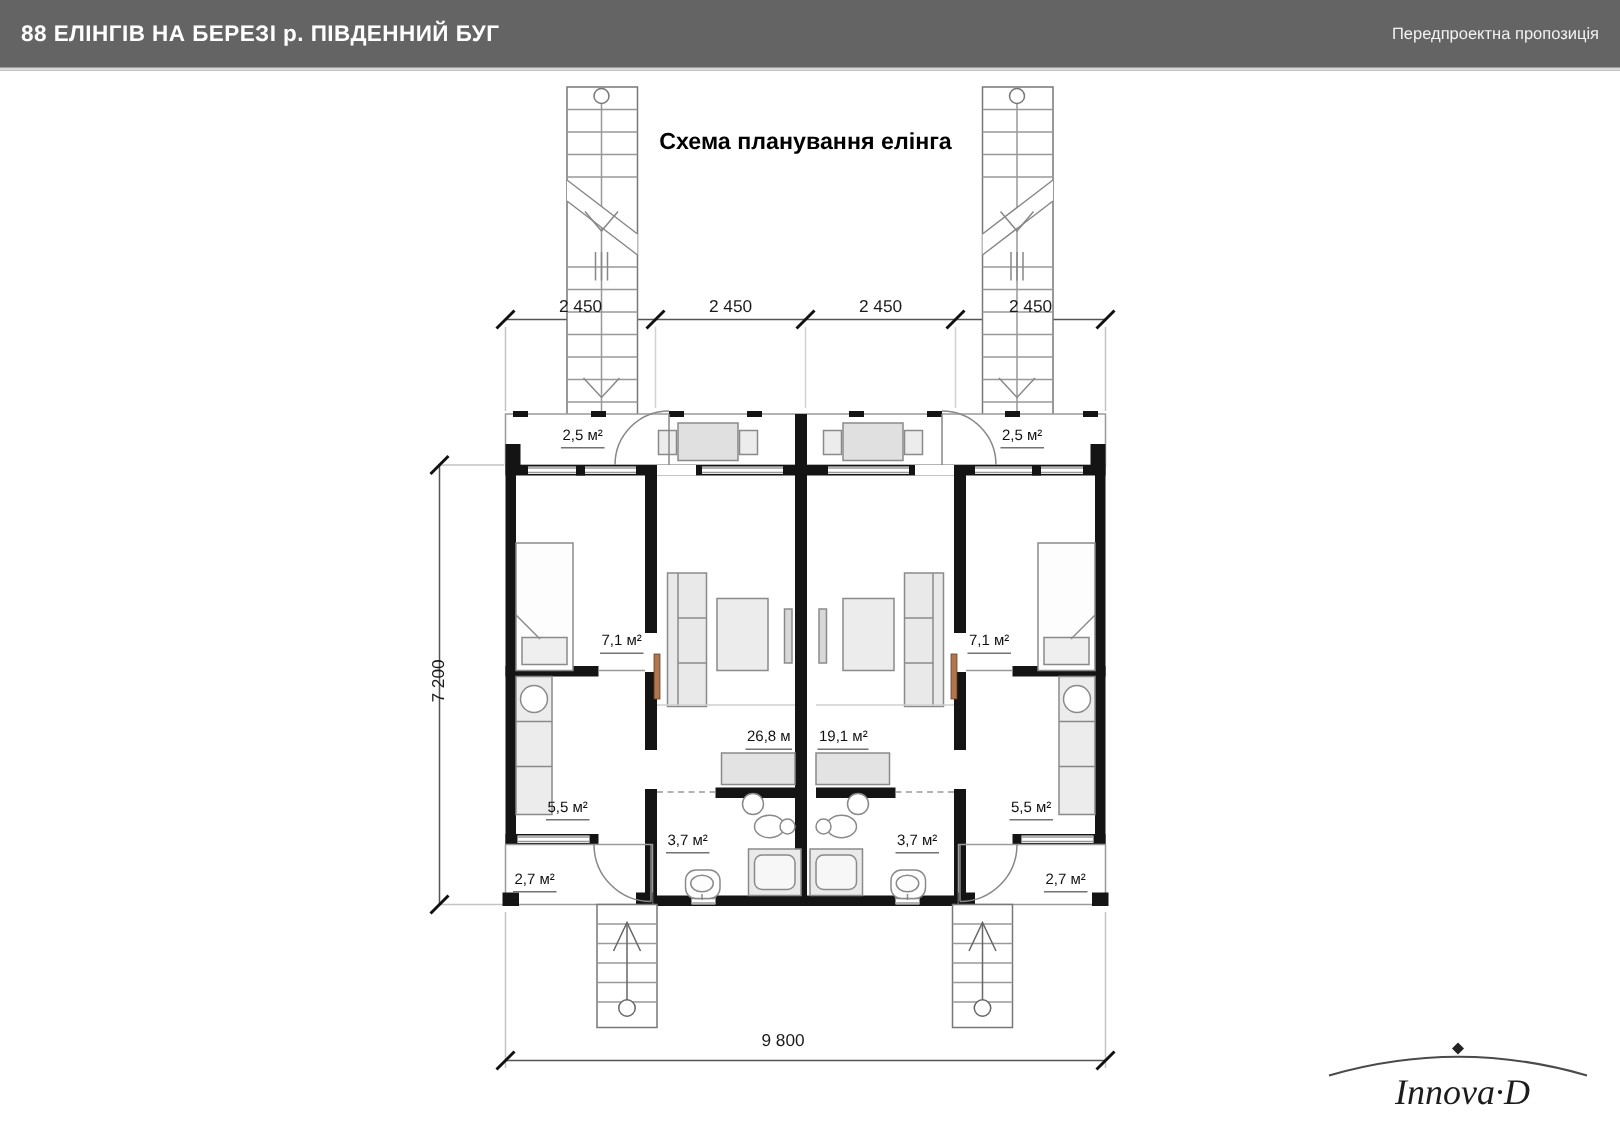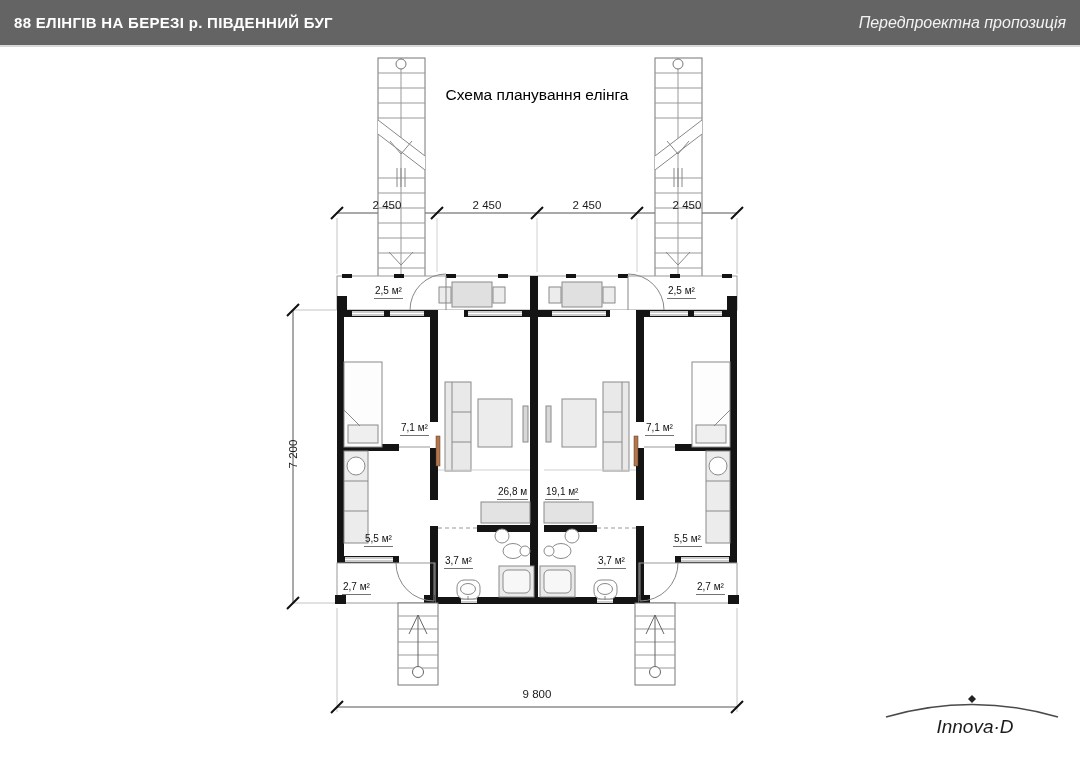--- a/index.html
+++ b/index.html
@@ -3,45 +3,45 @@
 <meta charset="utf-8">
 <style>
   html,body{margin:0;padding:0;background:#ffffff;}
   body{width:1080px;height:764px;position:relative;overflow:hidden;
        font-family:"Liberation Sans",sans-serif;}
   
   .header{position:absolute;top:0;left:0;width:1080px;height:47px;background:#646464;
           border-bottom:2px solid #d8d8d8;display:flex;align-items:center;
           justify-content:space-between;box-sizing:border-box;padding:0 14px;z-index:3;}
   .header .title{color:#ffffff;font-size:15px;font-weight:bold;letter-spacing:.3px;text-align:center;}
-  .header .sub{color:#f2f2f2;font-size:16px;font-style:italic;}
+  .header .sub{color:#f2f2f2;font-size:11px;}
   
   svg.plan{position:absolute;top:0;left:0;z-index:1;}
   
   .lbl{position:absolute;z-index:2;white-space:nowrap;color:#111;}
   .plan-title{left:437px;top:86px;width:200px;text-align:center;
-              font-size:15.5px;font-weight:400;color:#000;}
+              font-size:15.5px;font-weight:700;color:#000;}
   .dim{font-size:11.5px;color:#1a1a1a;text-align:center;}
   .dim.t0{left:357px;top:199px;width:60px;}
   .dim.t1{left:457px;top:199px;width:60px;}
   .dim.t2{left:557px;top:199px;width:60px;}
   .dim.t3{left:657px;top:199px;width:60px;}
-  .dim.bottom{left:507px;top:688px;width:60px;text-align:center;}
+  .dim.bottom{left:492px;top:688px;width:60px;text-align:center;}
   .dim.left{left:263px;top:448px;width:60px;transform:rotate(-90deg);}
   .area{font-size:10px;color:#111;border-bottom:1px solid #737373;
         padding:0 1px 1px 1px;line-height:1.05;}
   .a-terrace-l{left:374px;top:286px;}  .a-terrace-r{left:667px;top:286px;}
   .a-bed-l{left:400px;top:423px;}      .a-bed-r{left:645px;top:423px;}
   .a-liv-l{left:497px;top:487px;}      .a-liv-r{left:545px;top:487px;}
   .a-kit-l{left:364px;top:534px;}      .a-kit-r{left:673px;top:534px;}
   .a-bath-l{left:444px;top:556px;}     .a-bath-r{left:597px;top:556px;}
   .a-porch-l{left:342px;top:582px;}    .a-porch-r{left:696px;top:582px;}
   .logo-text{left:890px;top:716px;width:170px;text-align:center;
-             font-family:Liberation Sans, sans-serif;font-style:italic;
-             font-size:19px;color:#1c1c1c;}
+             font-family:Liberation Serif, serif;font-style:italic;
+             font-size:24px;color:#1c1c1c;}
 </style>
 </head>
 <body>
 
 <div class="header">
   <span class="title">88 ЕЛІНГІВ НА БЕРЕЗІ р. ПІВДЕННИЙ БУГ</span>
   <span class="sub">Передпроектна пропозиція</span>
 </div>
 
 <svg class="plan" width="1080" height="764" viewBox="0 0 1080 764">

